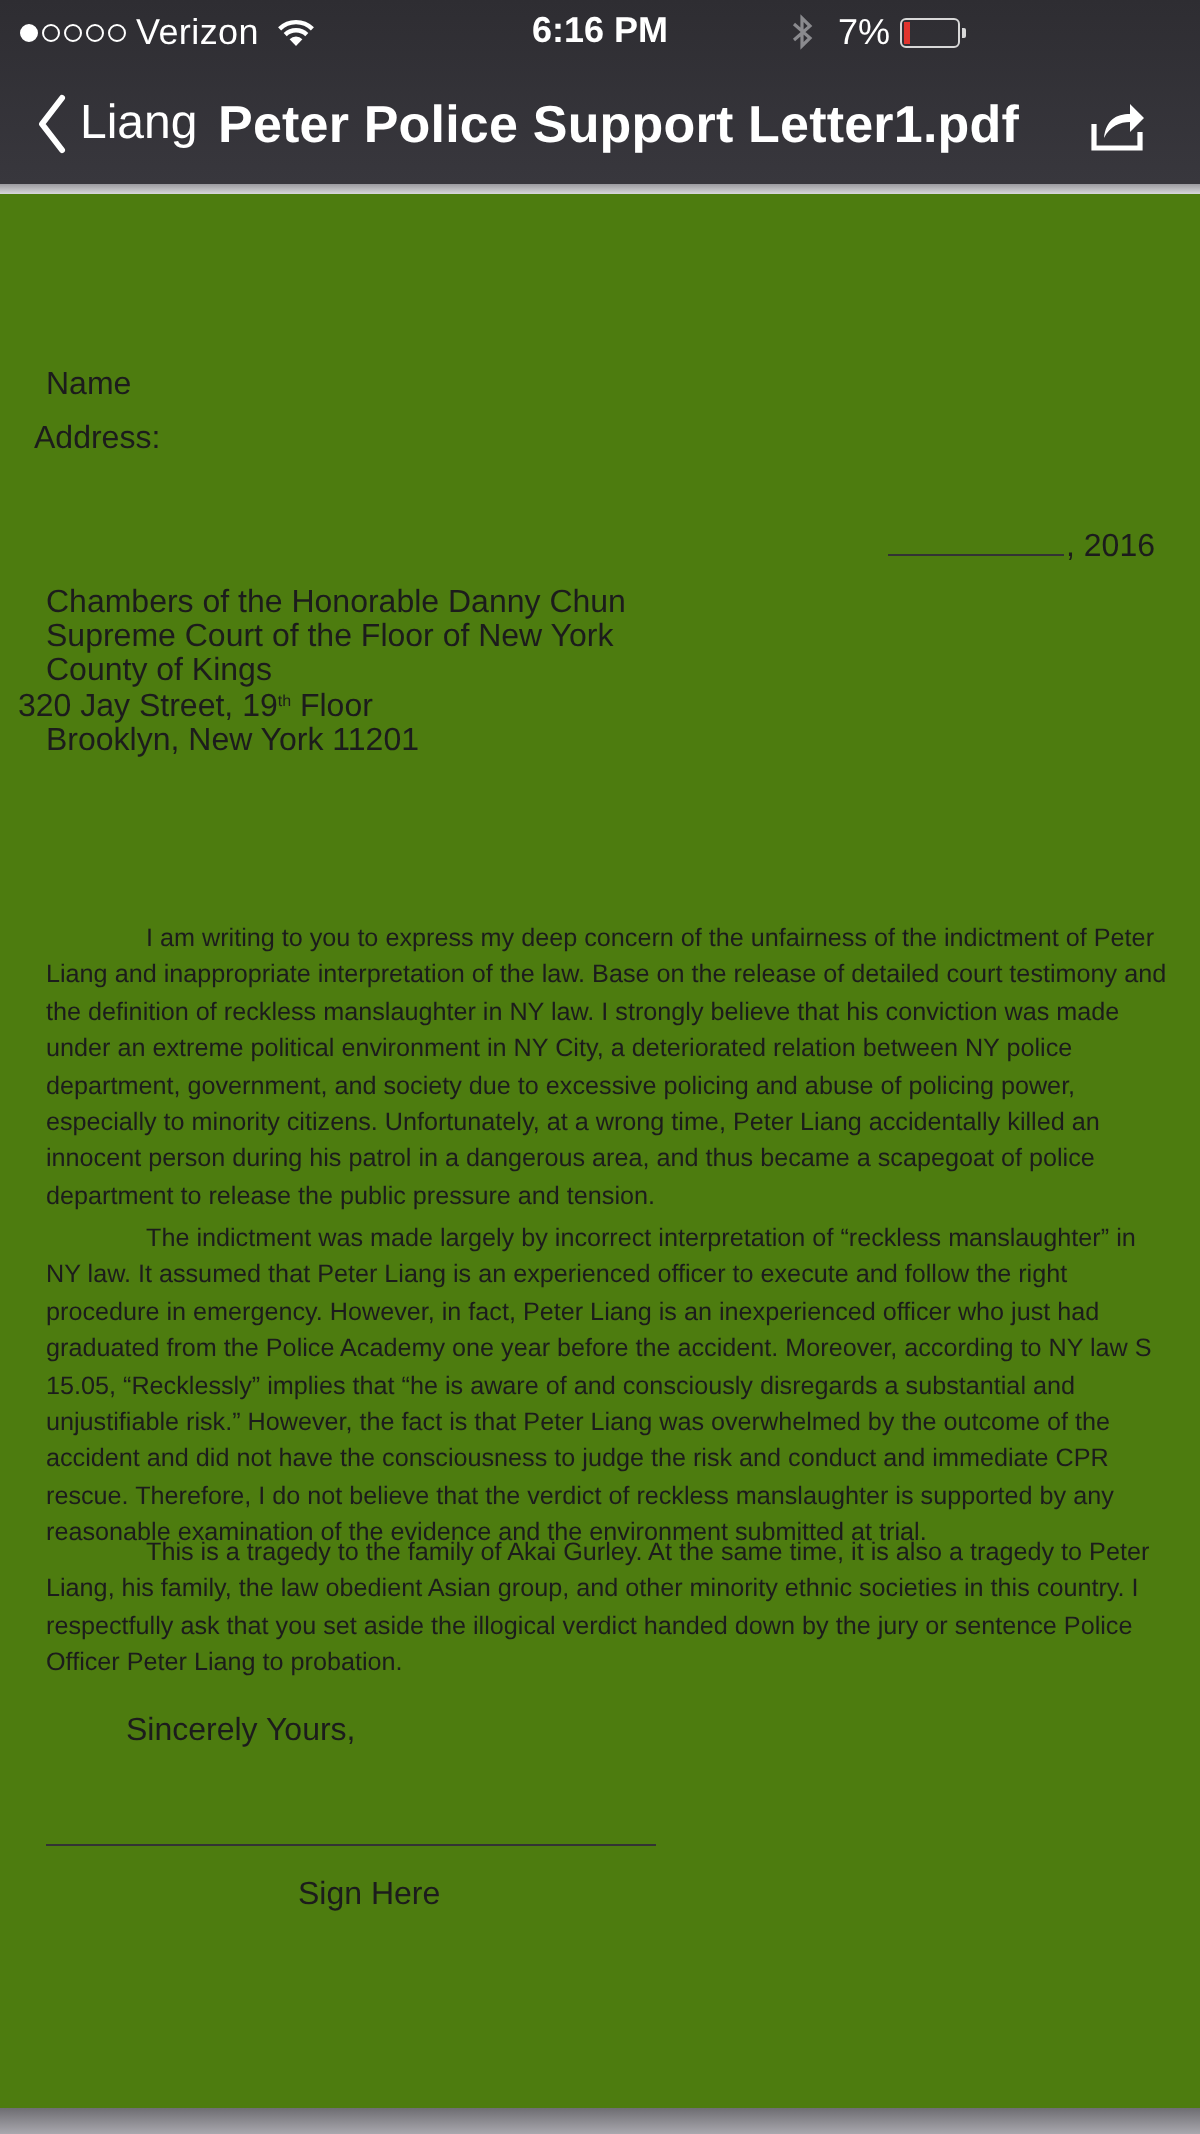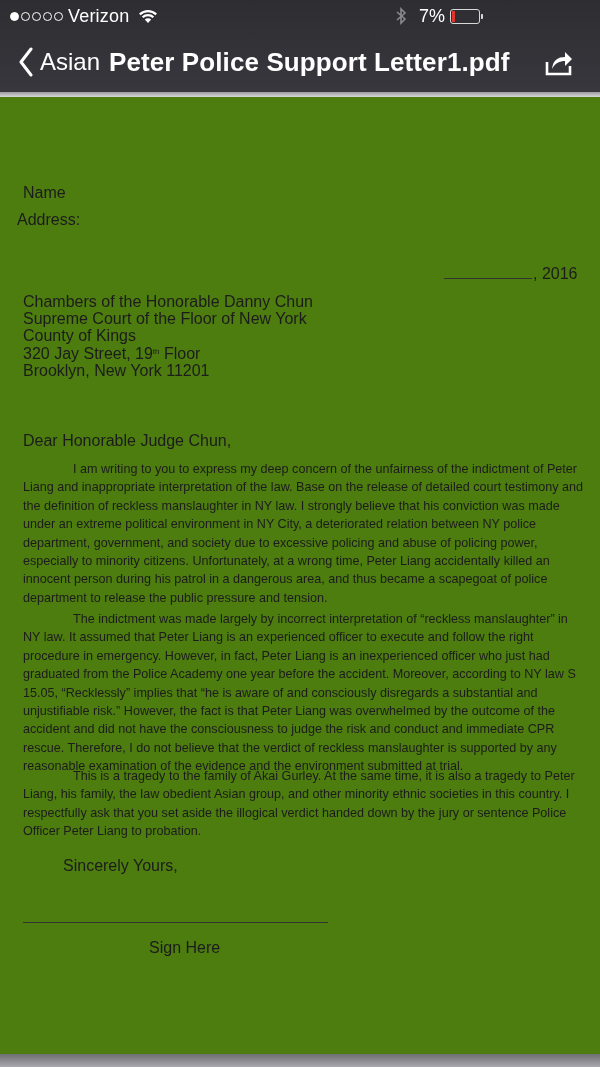--- a/index.html
+++ b/index.html
@@ -59,37 +59,38 @@
         <span class="dot"></span>
         <span class="dot"></span>
       </div>
       <span class="carrier">Verizon</span>
       <svg class="wifi" viewBox="0 0 20 16">
         <path d="M10 15 L6.8 11.6 A4.6 4.6 0 0 1 13.2 11.6 Z" fill="#fff"></path>
         <path d="M4.6 9.3 A7.8 7.8 0 0 1 15.4 9.3" stroke="#fff" stroke-width="2.2" fill="none"></path>
         <path d="M1.8 6.4 A11.8 11.8 0 0 1 18.2 6.4" stroke="#fff" stroke-width="2.2" fill="none"></path>
       </svg>
     </div>
+    <div class="clock">6:16 PM</div>
     <div class="status-right">
       <svg class="bt" viewBox="0 0 12 18">
         <path d="M2 5 L10 12 L6 16 L6 2 L10 6 L2 13" stroke="#8a8a8e" stroke-width="1.6" fill="none"></path>
       </svg>
       <span class="pct">7%</span>
       <div class="battery">
           <div class="level"></div>
         </div>
     </div>
   </div>
 
   <div class="nav-bar">
     <div class="back">
       <svg viewBox="0 0 16 30">
         <path d="M13 2 L3 15 L13 28" stroke="#fff" stroke-width="3" fill="none" stroke-linecap="round" stroke-linejoin="round"></path>
       </svg>
-      <span class="back-label">Asian</span>
+      <span class="back-label">Liang</span>
     </div>
     <div class="doc-title">Peter Police Support Letter1.pdf</div>
     <svg class="share" viewBox="0 0 30 30">
       <path d="M3 15 L3 27 L26 27 L26 19" stroke="#fff" stroke-width="2.6" fill="none"></path>
       <path d="M8 22 C9 13 14 10 21 10 L21 5 L28 12 L21 19 L21 14 C16 14 11 16 8 22 Z" fill="#fff"></path>
     </svg>
   </div>
 </div>
 
 <div class="top-sep"></div>
@@ -98,24 +99,23 @@
   <div class="line" style="left:23px; top:87px;">Name</div>
   <div class="line" style="left:17px; top:114px;">Address:</div>
 
   <div class="line" style="left:444px; top:168px;">
     <span class="blank"></span><span>, 2016</span>
   </div>
 
   <div class="line" style="left:23px; top:196px;">Chambers of the Honorable Danny Chun</div>
   <div class="line" style="left:23px; top:213px;">Supreme Court of the Floor of New York</div>
   <div class="line" style="left:23px; top:230px;">County of Kings</div>
-  <div class="line" style="left:23px; top:248px;"><span>320 Jay Street, 19</span><sup>th</sup><span> Floor</span></div>
+  <div class="line" style="left:9px; top:248px;"><span>320 Jay Street, 19</span><sup>th</sup><span> Floor</span></div>
   <div class="line" style="left:23px; top:265px;">Brooklyn, New York 11201</div>
 
-  <div class="line" style="left:23px; top:335px;">Dear Honorable Judge Chun,</div>
 
   <div class="para indent" style="top:363px;">I am writing to you to express my deep concern of the unfairness of the indictment of Peter Liang and inappropriate interpretation of the law. Base on the release of detailed court testimony and the definition of reckless manslaughter in NY law. I strongly believe that his conviction was made under an extreme political environment in NY City, a deteriorated relation between NY police department, government, and society due to excessive policing and abuse of policing power, especially to minority citizens. Unfortunately, at a wrong time, Peter Liang accidentally killed an innocent person during his patrol in a dangerous area, and thus became a scapegoat of police department to release the public pressure and tension.</div>
   <div class="para indent" style="top:513px;">The indictment was made largely by incorrect interpretation of “reckless manslaughter” in NY law. It assumed that Peter Liang is an experienced officer to execute and follow the right procedure in emergency. However, in fact, Peter Liang is an inexperienced officer who just had graduated from the Police Academy one year before the accident. Moreover, according to NY law S 15.05, “Recklessly” implies that “he is aware of and consciously disregards a substantial and unjustifiable risk.”  However, the fact is that Peter Liang was overwhelmed by the outcome of the accident and did not have the consciousness to judge the risk and conduct and immediate CPR rescue. Therefore, I do not believe that the verdict of reckless manslaughter is supported by any reasonable examination of the evidence and the environment submitted at trial.</div>
   <div class="para indent" style="top:670px;">This is a tragedy to the family of Akai Gurley. At the same time, it is also a tragedy to Peter Liang, his family, the law obedient Asian group, and other minority ethnic societies in this country. I respectfully ask that you set aside the illogical verdict handed down by the jury or sentence Police Officer Peter Liang to probation.</div>
 
   <div class="line" style="left:63px; top:760px;">Sincerely Yours,</div>
 
   <div class="sign-line"></div>
   <div class="line" style="left:149px; top:842px;">Sign Here</div>
 </div>

